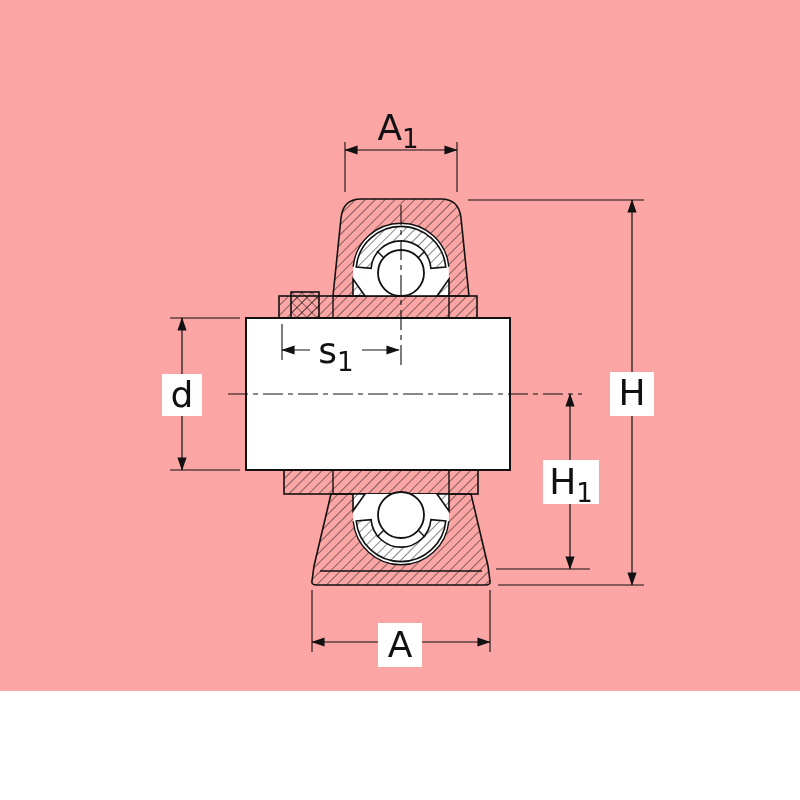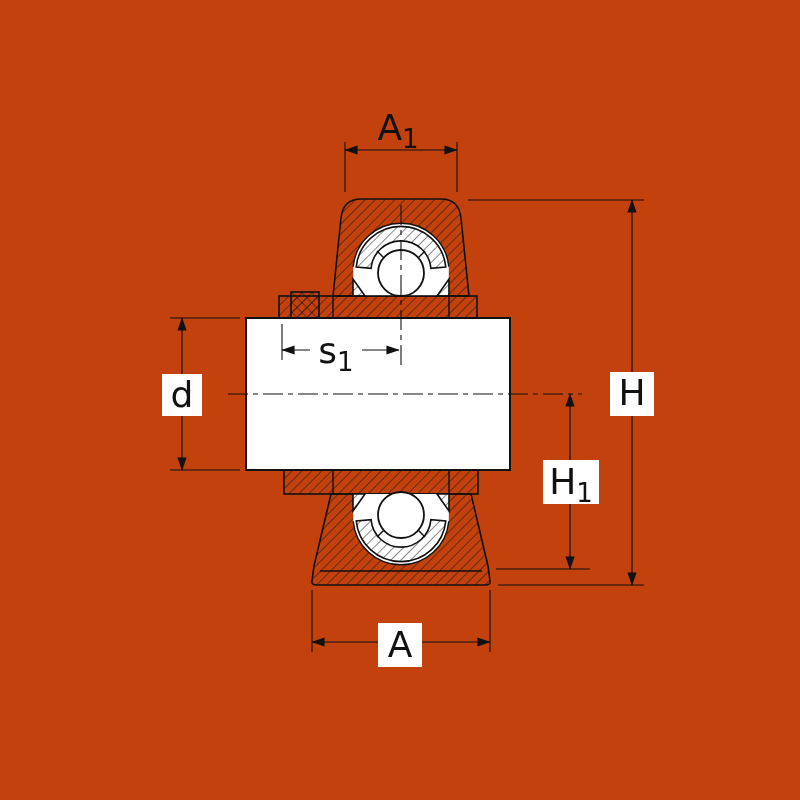--- a/index.html
+++ b/index.html
@@ -1,16 +1,16 @@
 <!DOCTYPE html>
 <html><head>
 <meta charset="utf-8">
 <style>
   html,body{margin:0;padding:0;background:#fff;}
-  .page{width:800px;height:800px;background:#c2410c;position:relative;font-family:"DejaVu Sans",sans-serif;}
+  .page{width:800px;height:691px;background:#fca5a5;position:relative;font-family:"DejaVu Sans",sans-serif;}
   svg{display:block;}
   .thin{fill:none;stroke:#111;stroke-width:1.4;}
   .hatched{fill:url(#hatch);stroke:#111;stroke-width:1.6;}
   .xhatched{fill:url(#cross);stroke:#111;stroke-width:1.6;}
   .whitefill{fill:#fff;stroke:none;}
   .ball{fill:#fff;stroke:#111;stroke-width:1.8;}
   .dimline{fill:none;stroke:#111;stroke-width:1.2;}
   .extline{fill:none;stroke:#111;stroke-width:1.1;}
   .centerline{fill:none;stroke:#111;stroke-width:1.1;stroke-dasharray:20 5 5 5;}
   .dim-label{font-family:"DejaVu Sans",sans-serif;font-size:36px;fill:#111;}

